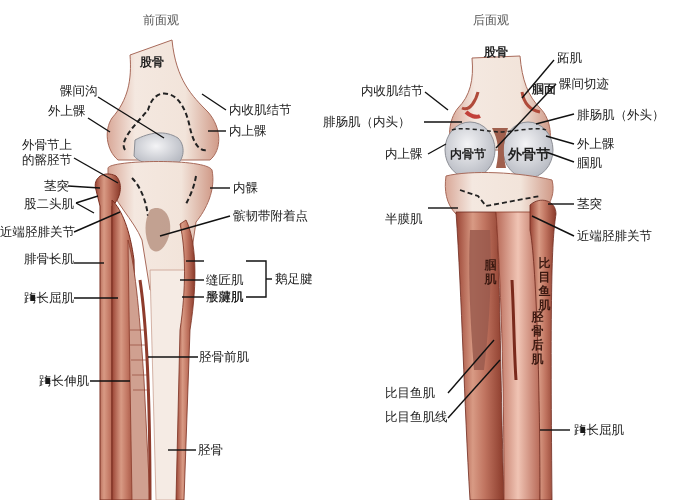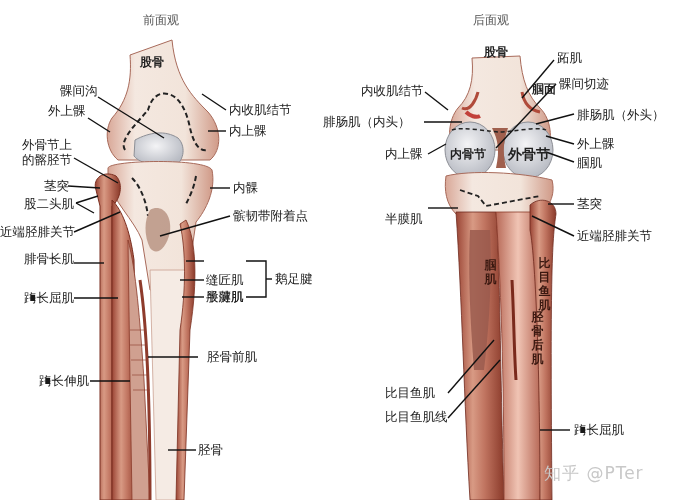--- a/index.html
+++ b/index.html
@@ -148,21 +148,21 @@
 <div class="lbl" style="left:24px;top:197px;">股二头肌</div>
 <div class="lbl" style="left:0px;top:225px;">近端胫腓关节</div>
 <div class="lbl" style="left:233px;top:181px;">内髁</div>
 <div class="lbl" style="left:233px;top:209px;">髌韧带附着点</div>
 <div class="lbl" style="left:24px;top:252px;">腓骨长肌</div>
 <div class="lbl" style="left:206px;top:254px;margin-top:36px;">股薄肌</div>
 <div class="lbl" style="left:206px;top:273px;">缝匠肌</div>
 <div class="lbl" style="left:206px;top:290px;">半腱肌</div>
 <div class="lbl" style="left:275px;top:272px;">鹅足腱</div>
 <div class="lbl" style="left:24px;top:291px;">踇长屈肌</div>
-<div class="lbl" style="left:199px;top:350px;margin-left:8px;">胫骨前肌</div>
+<div class="lbl" style="left:199px;top:350px;">胫骨前肌</div>
 <div class="lbl" style="left:39px;top:374px;">踇长伸肌</div>
 <div class="lbl" style="left:198px;top:443px;">胫骨</div>
 
 <div class="inbone" style="left:484px;top:46px;">股骨</div>
 <div class="inbone" style="left:484px;top:83px;margin-left:48px;">腘面</div>
 <div class="inbone" style="left:450px;top:148px;font-size:12px;">内骨节</div>
 <div class="inbone" style="left:508px;top:148px;font-size:14px;">外骨节</div>
 
 <div class="vert" style="left:484px;top:258px;">腘肌</div>
 <div class="vert" style="left:538px;top:256px;">比目鱼肌</div>
@@ -176,15 +176,14 @@
 <div class="lbl" style="left:385px;top:147px;">内上髁</div>
 <div class="lbl" style="left:577px;top:137px;">外上髁</div>
 <div class="lbl" style="left:577px;top:156px;">腘肌</div>
 <div class="lbl" style="left:385px;top:212px;">半膜肌</div>
 <div class="lbl" style="left:577px;top:197px;">茎突</div>
 <div class="lbl" style="left:577px;top:229px;">近端胫腓关节</div>
 <div class="lbl" style="left:385px;top:386px;">比目鱼肌</div>
 <div class="lbl" style="left:385px;top:410px;">比目鱼肌线</div>
 <div class="lbl" style="left:574px;top:423px;">踇长屈肌</div>
 
-<div class="wm" style="left:544px;top:462px;">知乎 @PTer</div>
 
 </div>
 
 </body></html>

